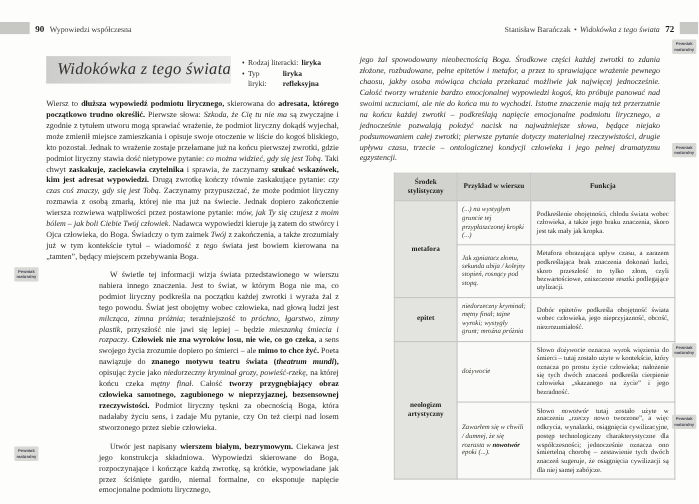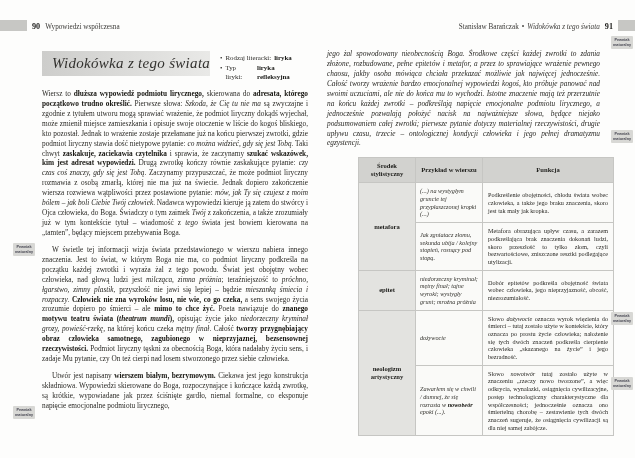--- a/index.html
+++ b/index.html
@@ -27,21 +27,21 @@
                   background:linear-gradient(90deg,#cdcdcb,#e9e9e7);
                   display:flex;align-items:center;padding-left:10px;box-sizing:border-box;}
   .work-title{font-style:italic;font-size:15px;letter-spacing:.3px;color:#33322f;white-space:nowrap;}
   .genre-meta{margin-left:10px;padding-top:2px;font-size:6.9px;line-height:9.6px;color:#2c2b28;}
   .meta-item{display:flex;gap:3px;}
   .meta-item .val{font-weight:bold;color:#17171:4;}
   .meta-item .val{font-weight:bold;color:#171714;}
 
   .bodytext{font-size:7.3px;line-height:9.9px;text-align:justify;color:#2a2925;}
   .bodytext.ind{text-indent:10px;}
-  .bodytext + .bodytext{margin-top:0px;}
+  .bodytext + .bodytext{margin-top:0px;margin-left:48px;}
 
   .b{font-weight:bold;color:#15140f;}
   .i{font-style:italic;}
   .bi{font-weight:bold;font-style:italic;color:#15140f;}
 
   
   .col-right .bodytext{width:273px;font-style:italic;}
 
   
   .tbl-wrap{margin-top:9px;margin-left:31px;}
@@ -67,21 +67,21 @@
   <div class="runhead runhead-left">
     <div class="edge-tab"></div>
     <span class="pagenum">90</span>
     <span>Wypowiedzi współczesna</span>
   </div>
 
   <div class="runhead runhead-right">
     <span>Stanisław Barańczak</span>
     <span class="sep">•</span>
     <span class="work">Widokówka z tego świata</span>
-    <span class="pagenum">91</span>
+    <span class="pagenum">72</span>
     <div class="edge-tab right"></div>
   </div>
 
   <div class="col-left">
 
     <div class="title-row">
       <div class="work-title-box">
         <span class="work-title">Widokówka z tego świata</span>
       </div>
       <div class="genre-meta">

